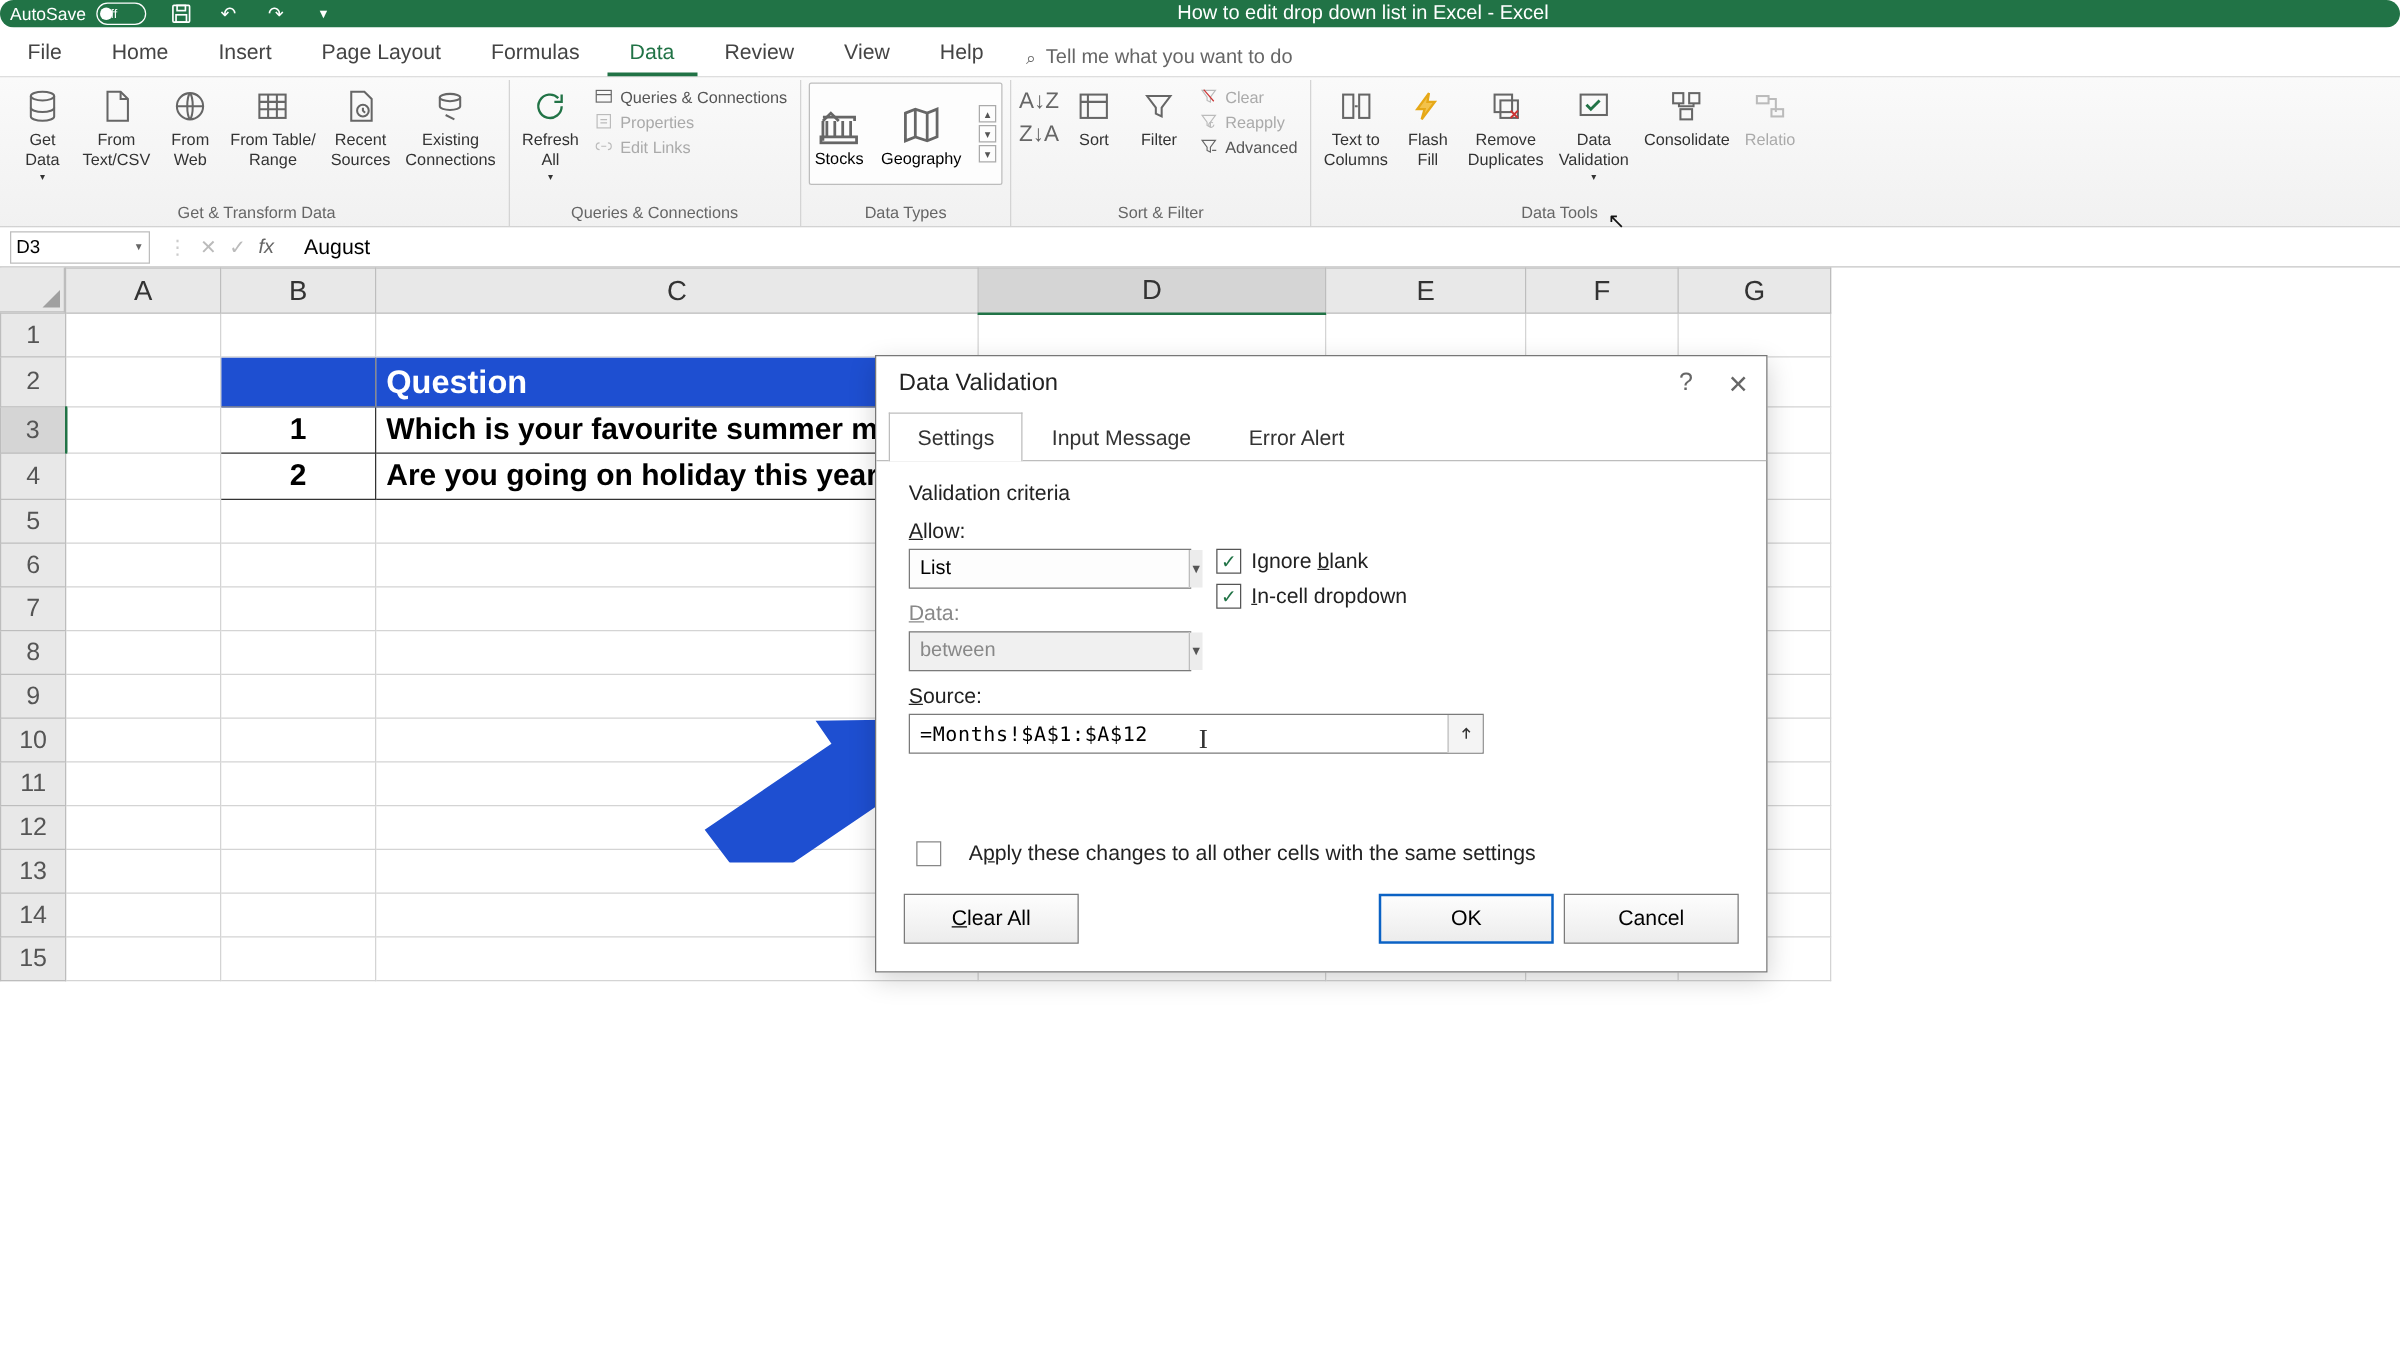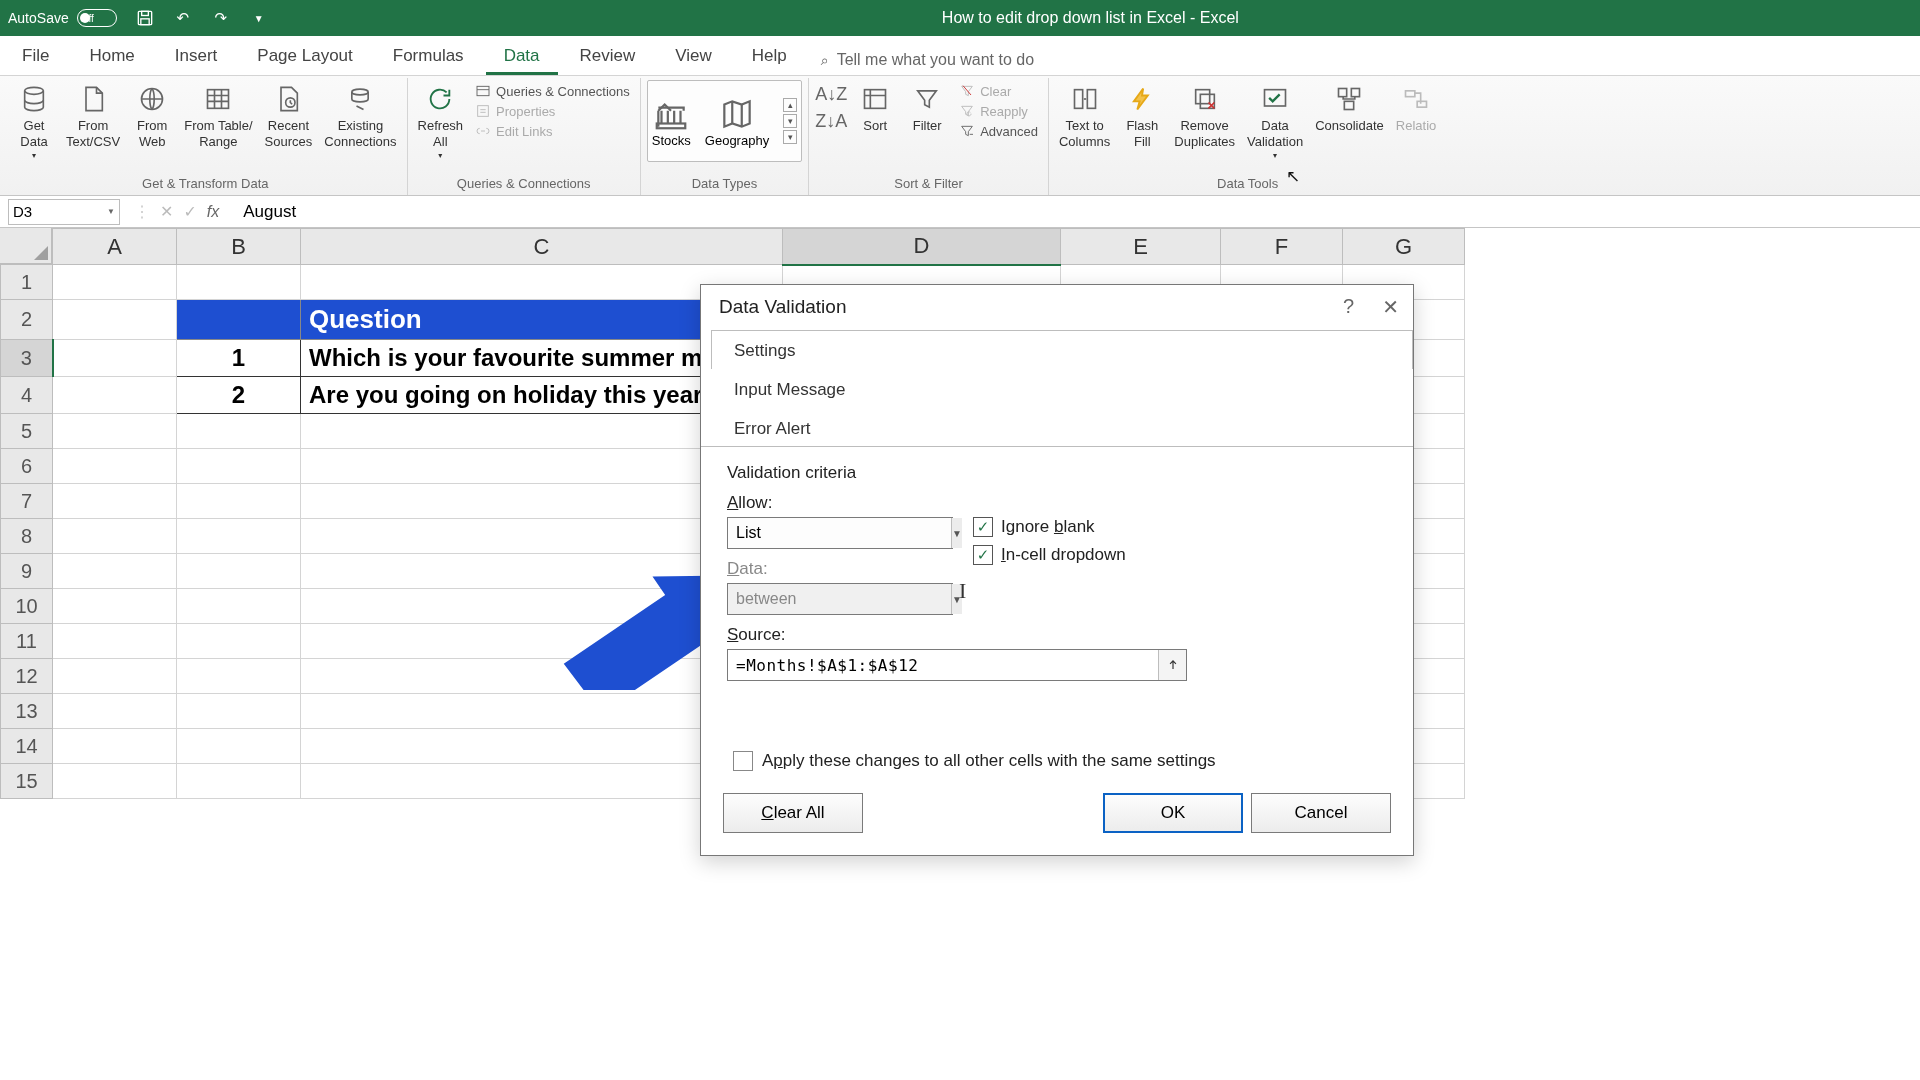--- a/index.html
+++ b/index.html
@@ -1,19 +1,19 @@
 <!DOCTYPE html>
 <html><head>
 <meta charset="utf-8">
 <style>
 * { margin: 0; padding: 0; box-sizing: border-box; font-family: "Segoe UI", Tahoma, sans-serif; }
 body { background: #fff; overflow: hidden; width: 1920px; height: 1080px; position: relative; }
 
 
-.title-bar { height: 36px; background: #217346; display: flex; align-items: center; color: #fff; padding: 0 8px; }
+.title-bar { height: 22px; background: #217346; display: flex; align-items: center; color: #fff; padding: 0 8px; border-radius: 18px; }
 .autosave { display: flex; align-items: center; gap: 8px; font-size: 14px; }
 .autosave-toggle { width: 40px; height: 18px; border: 1px solid #fff; border-radius: 10px; display: flex; align-items: center; padding: 0 3px; font-size: 10px; position: relative; }
 .autosave-toggle::before { content: ""; width: 10px; height: 10px; border-radius: 50%; background: #fff; position: absolute; left: 2px; }
 .autosave-toggle span { font-size: 10px; }
 .qa-icons { display: flex; gap: 18px; margin-left: 18px; align-items: center; }
 .qa-icon { width: 20px; height: 20px; display: flex; align-items: center; justify-content: center; font-size: 15px; color: #fff; cursor: pointer; }
 .title-text { flex: 1; text-align: center; font-size: 16px; }
 
 
 .ribbon-tabs { height: 40px; background: #fff; display: flex; align-items: flex-end; padding: 0 4px; border-bottom: 1px solid #d4d4d4; gap: 4px; }
@@ -66,40 +66,40 @@
 
 
 .arrow-annot { position: absolute; left: 560px; top: 570px; pointer-events:none; }
 .arrow-annot svg { width: 200px; height: 120px; }
 
 
 .dialog { position: absolute; left: 700px; top: 284px; width: 714px; background: #fff; border: 1px solid #777; box-shadow: 0 6px 20px rgba(0,0,0,.18); }
 .dlg-title { height: 44px; display: flex; align-items: center; justify-content: space-between; padding: 0 14px 0 18px; font-size: 19px; color: #222; }
 .dlg-title-btns { display: flex; gap: 28px; color: #666; font-size: 20px; }
 .dlg-title-btns span { cursor: pointer; }
-.dlg-tabs { display: flex; border-bottom: 1px solid #bdbdbd; padding-left: 10px; gap: 0; flex-direction: column; }
+.dlg-tabs { display: flex; border-bottom: 1px solid #bdbdbd; padding-left: 10px; gap: 0; }
 .dlg-tab { padding: 10px 22px 8px 22px; font-size: 17px; color: #333; border: 1px solid transparent; border-bottom: none; cursor: pointer; position:relative; top:1px; }
 .dlg-tab.active { border-color: #bdbdbd; background: #fff; }
 .dlg-body { padding: 16px 26px 8px 26px; font-size: 17px; color: #222; }
 .field { margin-bottom: 10px; }
 .label { margin-bottom: 4px; display:block; }
 .combo { display: flex; width: 226px; height: 32px; border: 1px solid #7a7a7a; background: #fdfdfd; align-items: center; }
 .combo input { border: none; flex: 1; padding: 0 8px; font-size: 16px; background: transparent; }
 .combo .arrow { width: 26px; height: 100%; border-left: 1px solid #bdbdbd; display:flex; align-items:center; justify-content:center; font-size:10px; color:#555; cursor:pointer; background:#ececec; }
 .combo.disabled { color: #888; background:#f0f0f0; }
 .combo.disabled input { color:#888; }
 .row-flex { display:flex; gap: 20px; align-items:flex-start; }
 .checks { display:flex; flex-direction:column; gap: 8px; padding-top: 24px; }
 .chk { display:flex; align-items:center; gap: 8px; cursor:pointer; }
 .chk-box { width: 20px; height: 20px; border: 1px solid #555; display:flex; align-items:center; justify-content:center; font-size:15px; color:#217346; }
 .source-row { display:flex; width: 460px; height: 32px; border: 1px solid #7a7a7a; align-items:center; }
 .source-row input { border:none; flex:1; padding:0 8px; font-size:16px; font-family: Consolas, monospace; letter-spacing: .5px; }
 .refedit-btn { width: 28px; height: 100%; border-left:1px solid #bdbdbd; display:flex; align-items:center; justify-content:center; background:#f4f4f4; cursor:pointer; }
 .source-cursor { position:absolute; left: 959px; top: 578px; color:#333; font-size:22px; pointer-events:none; font-family: serif; }
-.apply-row { display:flex; align-items:flex-end; gap: 9px; margin-top: 70px; margin-left: 6px; }
+.apply-row { display:flex; align-items:flex-end; gap: 22px; margin-top: 70px; margin-left: 6px; }
 .dlg-footer { display:flex; justify-content: space-between; padding: 14px 22px 22px 22px; }
 .btn { min-width: 140px; height: 40px; border: 1px solid #7a7a7a; background: linear-gradient(#fdfdfd,#ececec); font-size: 17px; cursor:pointer; }
 .btn.primary { border: 2px solid #0b62c4; }
 .cursor-icon { position:absolute; left:1286px; top:166px; font-size:17px; color:#111; pointer-events:none; }
 .underline-letter { text-decoration: underline; }
 </style>
 </head>
 <body>
 
 <div class="title-bar">

